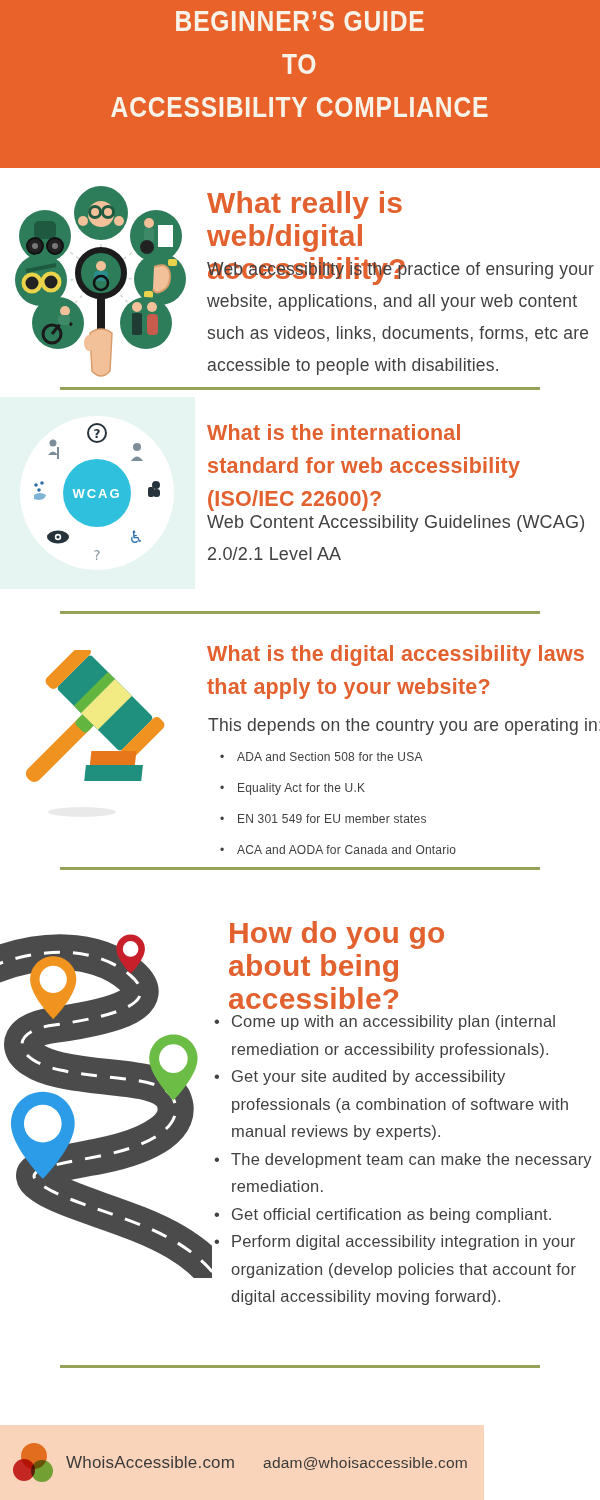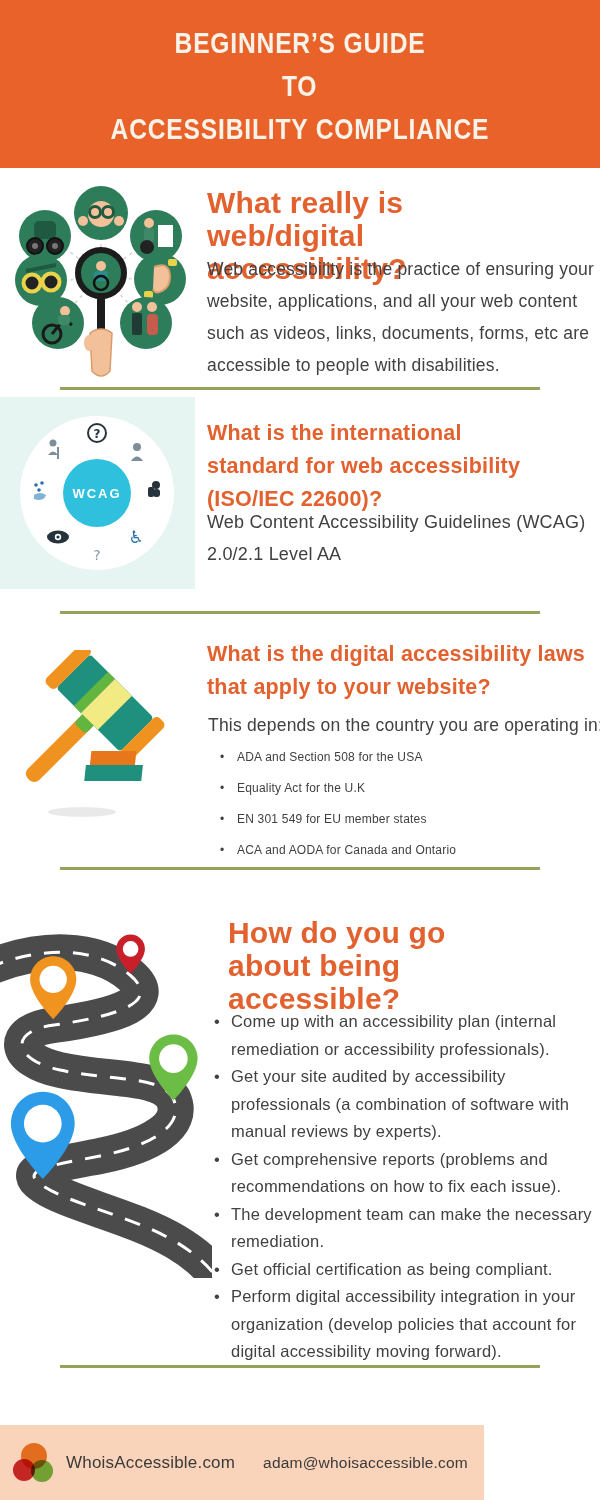--- a/index.html
+++ b/index.html
@@ -6,21 +6,21 @@
   html,body { background:#ffffff; }
   .page {
     position:relative; width:600px; height:1500px; margin:0 auto;
     background:#ffffff; overflow:hidden;
     font-family:"Liberation Sans", sans-serif;
   }
   .abs { position:absolute; }
 
   
   .banner { left:0; top:0; width:600px; height:168px; background:#E8622A;
-            display:flex; flex-direction:column; align-items:center; justify-content:center;
+            display:flex; flex-direction:column; align-items:center; 
             gap:9px; padding-top:4px; }
   .banner-line { display:inline-block; color:#F8F3E9; font-weight:700; font-size:30px;
                  letter-spacing:1px; transform:scaleX(0.82); transform-origin:center;
                  white-space:nowrap; }
 
   
   .sec-heading { color:#E2612E; font-weight:700; font-size:30px; line-height:33px; letter-spacing:.2px; }
   .sec-body { color:#414042; font-size:17.5px; line-height:32px; letter-spacing:.2px; }
 
   .divider { height:3px; background:#96A159; width:480px; left:60px; }
@@ -243,21 +243,20 @@
     <g transform="translate(8,156) scale(2.9)">
       <path d="M12 2 C5.9 2 1 6.9 1 13 c0 8 11 19 11 19 s11 -11 11 -19 C23 6.9 18.1 2 12 2 Z" fill="#2D9CE8"></path>
       <circle cx="12" cy="13" r="6.5" fill="#FFFFFF"></circle>
     </g>
   </svg>
 
   <h2 class="abs sec-heading" style="left:228px; top:916px; width:300px;">How do you go about being accessible?</h2>
   <ul class="abs bullets how-bullets" style="left:212px; top:1008px; width:386px;">
     <li>Come up with an accessibility plan (internal remediation or accessibility professionals).</li>
     <li>Get your site audited by accessibility professionals (a combination of software with manual reviews by experts).</li>
-    <li>Get comprehensive reports (problems and recommendations on how to fix each issue).</li>
     <li>The development team can make the necessary remediation.</li>
     <li>Get official certification as being compliant.</li>
     <li>Perform digital accessibility integration in your organization (develop policies that account for digital accessibility moving forward).</li>
   </ul>
 
   <div class="abs divider" style="top:1365px;"></div>
 
   <footer class="abs footer">
     <div class="brand-wrap">
       <span class="logo">

